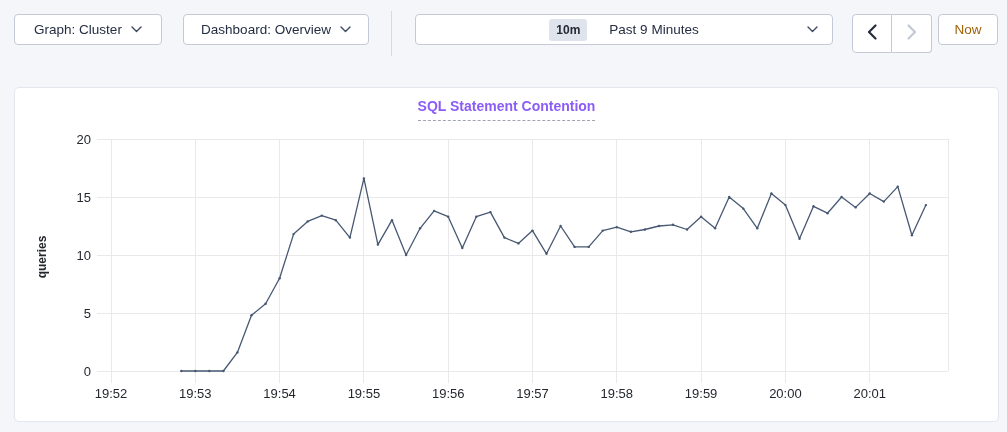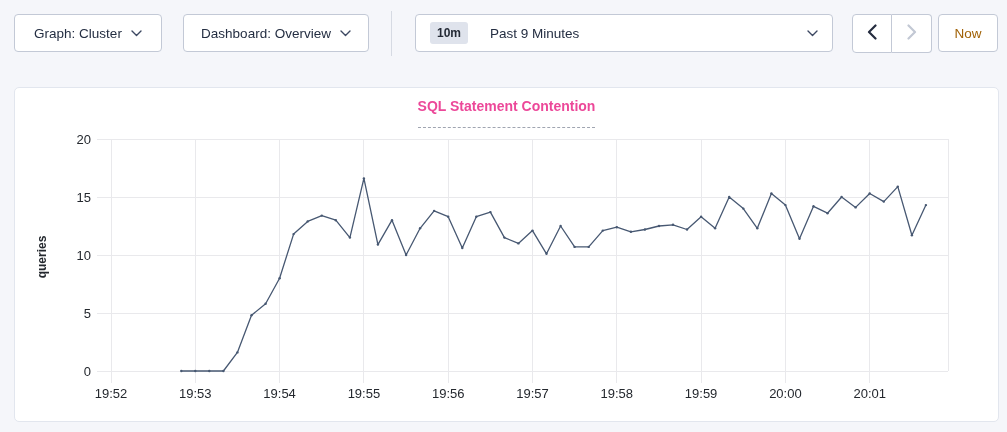--- a/index.html
+++ b/index.html
@@ -6,35 +6,35 @@
   html, body { width: 1007px; height: 432px; overflow: hidden; }
   body {
     background: #f5f6fa;
     font-family: "Liberation Sans", sans-serif;
     position: relative;
     color: #242e42;
   }
   
   .toolbar { position: absolute; left: 0; top: 0; width: 1007px; height: 87px; }
   .btn {
-    position: absolute; top: 14px; height: 38px;
+    position: absolute; top: 14px; height: 31px;
     background: #ffffff;
     border: 1px solid #c3c9d6;
     border-radius: 4px;
     display: flex; align-items: center; justify-content: center;
     font-size: 13.5px; color: #242e42;
     cursor: pointer; gap: 9px;
   }
   .dd-graph { left: 14px; width: 148px; }
   .dd-dashboard { left: 183px; width: 186px; }
   .toolbar-divider {
     position: absolute; left: 391px; top: 11px; height: 45px;
     width: 1px; background: #d6dae3;
   }
-  .dd-time { left: 415px; width: 418px; justify-content: flex-start; padding: 0 14px; }
+  .dd-time { left: 415px; width: 418px; justify-content: center; padding: 0 14px; }
   .time-badge {
     background: #dfe3ec; color: #242a35;
     font-size: 12px; font-weight: bold;
     border-radius: 3px; padding: 4px 7px;
     margin-right: 13px;
   }
   .dd-time .chev { position: absolute; right: 14px; }
   .chev { color: #3c4862; display: inline-flex; }
   .nav-group { position: absolute; left: 852px; top: 14px; display: flex; }
   .nav-btn {
@@ -50,23 +50,23 @@
   .card {
     position: absolute; left: 14px; top: 87px;
     width: 985px; height: 335px;
     background: #ffffff;
     border: 1px solid #e2e6ee;
     border-radius: 5px;
   }
   .chart-title-row { position: absolute; top: 9px; left: 0; width: 100%; text-align: center; }
   .chart-title {
     display: inline-block;
-    font-size: 14px; font-weight: bold; color: #ec4899;
+    font-size: 14px; font-weight: bold; color: #8b5cf6;
     border-bottom: 1px dashed #a0a5b1;
-    padding-bottom: 13px;
+    padding-bottom: 6px;
     cursor: help;
   }
   .chart-area { position: absolute; left: 0; top: 0; width: 985px; height: 335px; }
   svg text { font-family: "Liberation Sans", sans-serif; }
 </style>
 </head>
 <body>
 
 <div class="toolbar">
 

